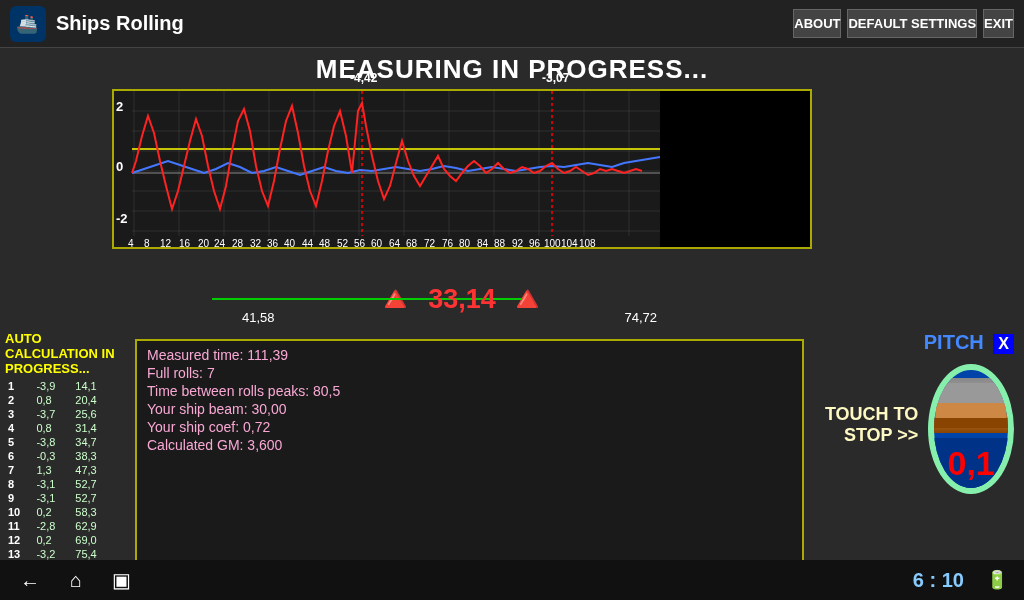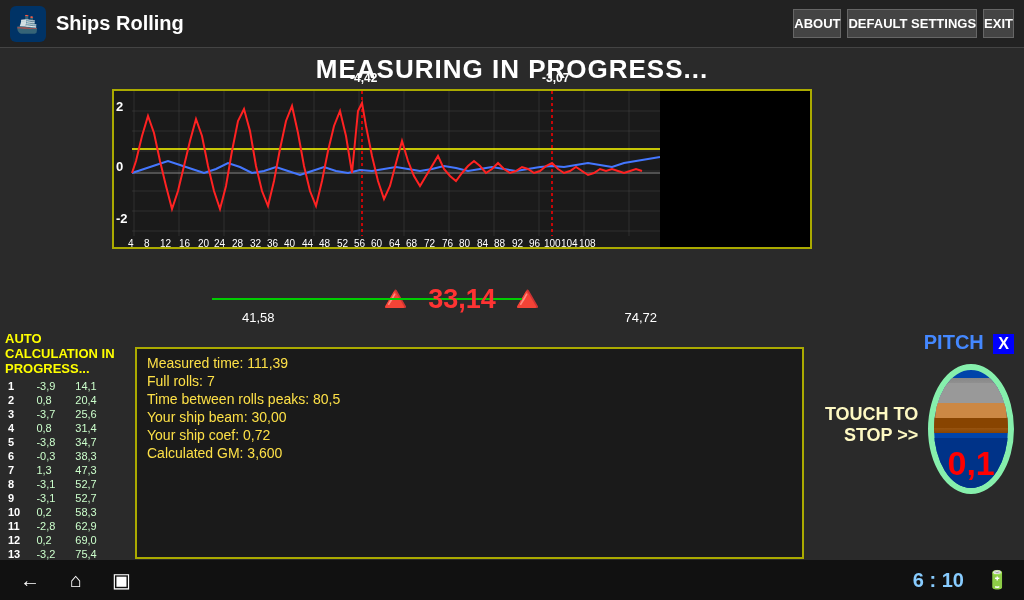--- a/index.html
+++ b/index.html
@@ -189,25 +189,25 @@
     #left-table-header {
       color: #ffff00;
       font-size: 13px;
       font-weight: bold;
       margin-bottom: 3px;
     }
 
     
     #center-info {
       flex: 1;
-      margin: 16px 8px;
+      margin: 8px 8px;
       border: 2px solid #aaaa00;
       padding: 6px 10px;
       font-size: 14px;
-      color: #fde047;
+      color: #f9a8d4;
       background: #1a1a1a;
       min-width: 300px;
     }
     #center-info div {
       margin-bottom: 2px;
     }
 
     
     #right-panel {
       width: 200px;

